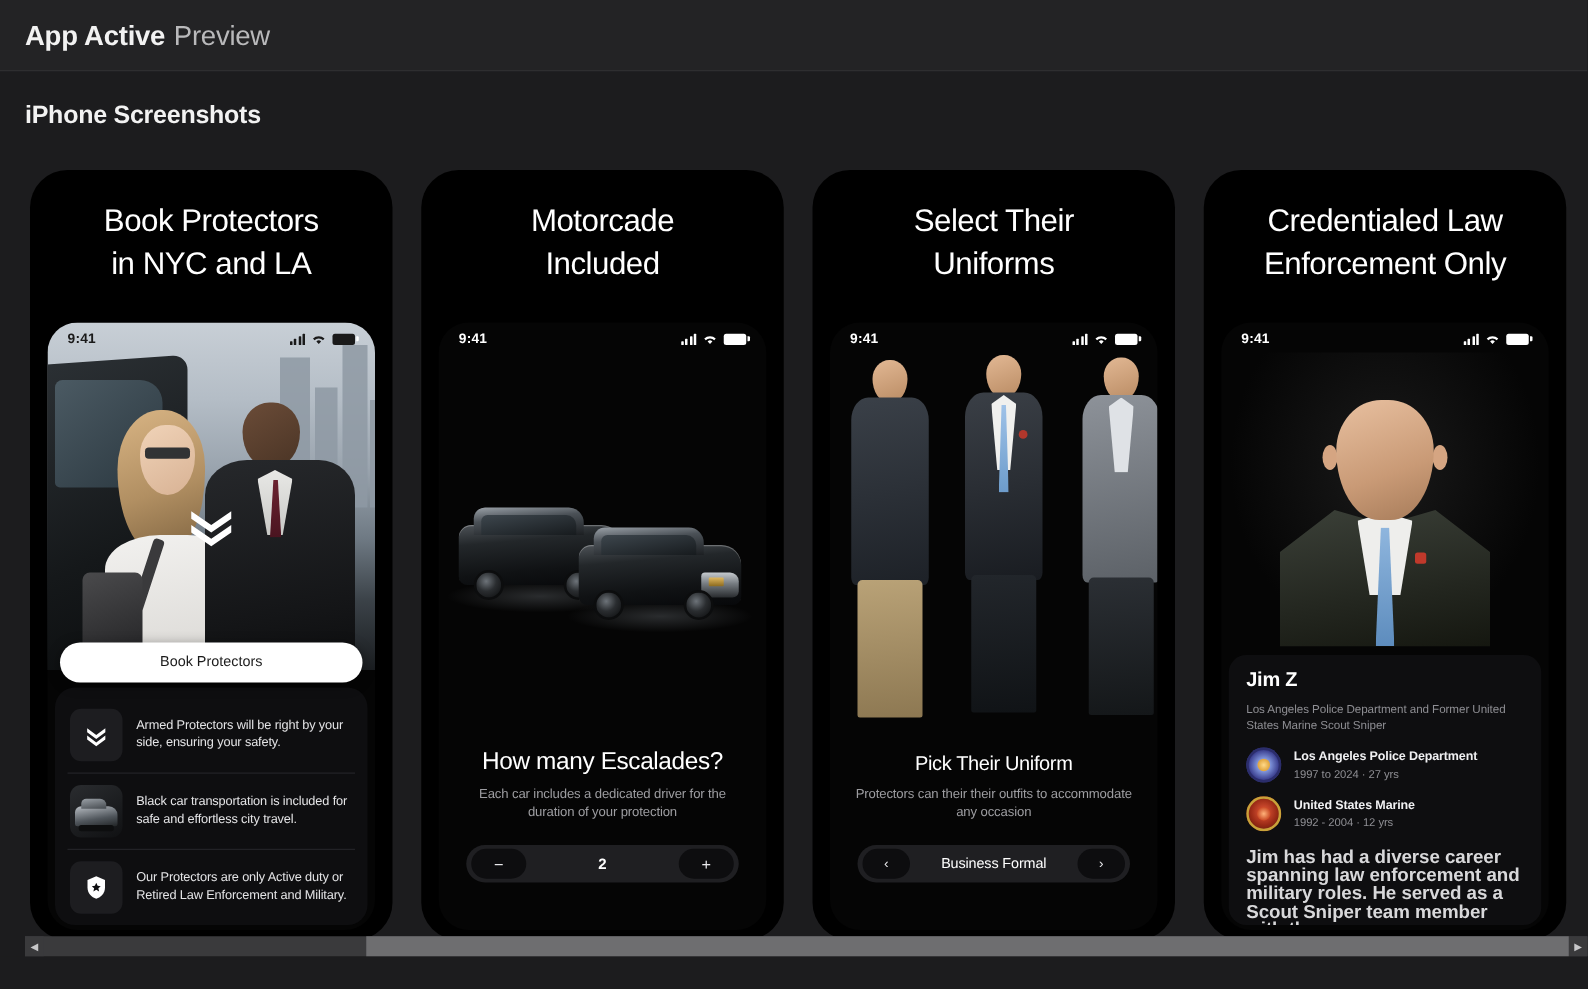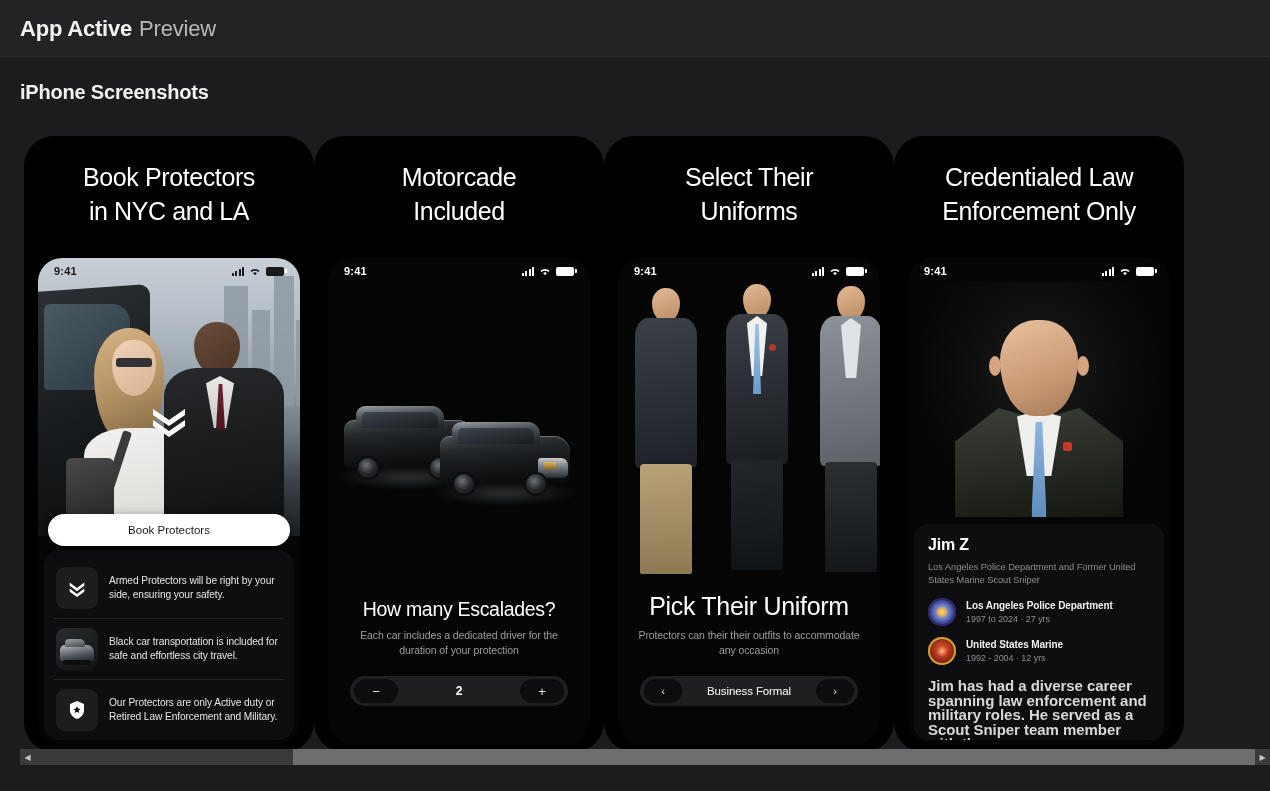--- a/index.html
+++ b/index.html
@@ -29,21 +29,21 @@
   .section-head {
     padding: 24px 0 0 20px;
     font-size: 20px; font-weight: bold; color: #f2f2f2;
     letter-spacing: -0.2px;
   }
 
   
   .gallery {
     position: absolute; top: 136px; left: 0;
     width: 1270px; height: 616px;
-    display: flex; 
+    display: flex; gap: 23px;
     padding-left: 24px;
     overflow: hidden;
   }
 
   .phone {
     flex: 0 0 290px;
     height: 616px;
     background: #000;
     border-radius: 30px;
     position: relative;
@@ -298,21 +298,21 @@
   }
   .p-tie {
     position:absolute; left:50%; transform:translateX(-50%); top:10px;
     width:8px; height:70px;
     background: linear-gradient(180deg,#9fc2e8,#6d9ccb);
     clip-path: polygon(28% 0,72% 0,100% 100%,0 100%);
   }
   .p-pin { position:absolute; right:12px; top:30px; width:7px; height:7px; border-radius:50%; background:#b1372c; }
 
   .s3-caption { position:absolute; left:0; right:0; bottom: 86px; text-align:center; }
-  .s3-h { font-size: 25px; color:#fff; font-weight:400; letter-spacing:-0.3px; }
+  .s3-h { font-size: 16px; color:#fff; font-weight:400; letter-spacing:-0.3px; }
   .s3-sub { font-size: 10.5px; color:#9d9da1; line-height:15px; margin-top: 7px; padding:0 20px; letter-spacing:-0.1px;}
   .uniform-picker {
     position:absolute; left:22px; right:22px; bottom: 38px;
     height: 30px; background:#1f1f22; border-radius: 16px;
     display:flex; align-items:center; justify-content:space-between; padding: 0 4px;
   }
   .pick-arrow {
     width: 38px; height: 24px; border-radius: 13px;
     background:#0d0d0f; color:#e9e9ec; font-size: 11px;
     display:flex; align-items:center; justify-content:center;

